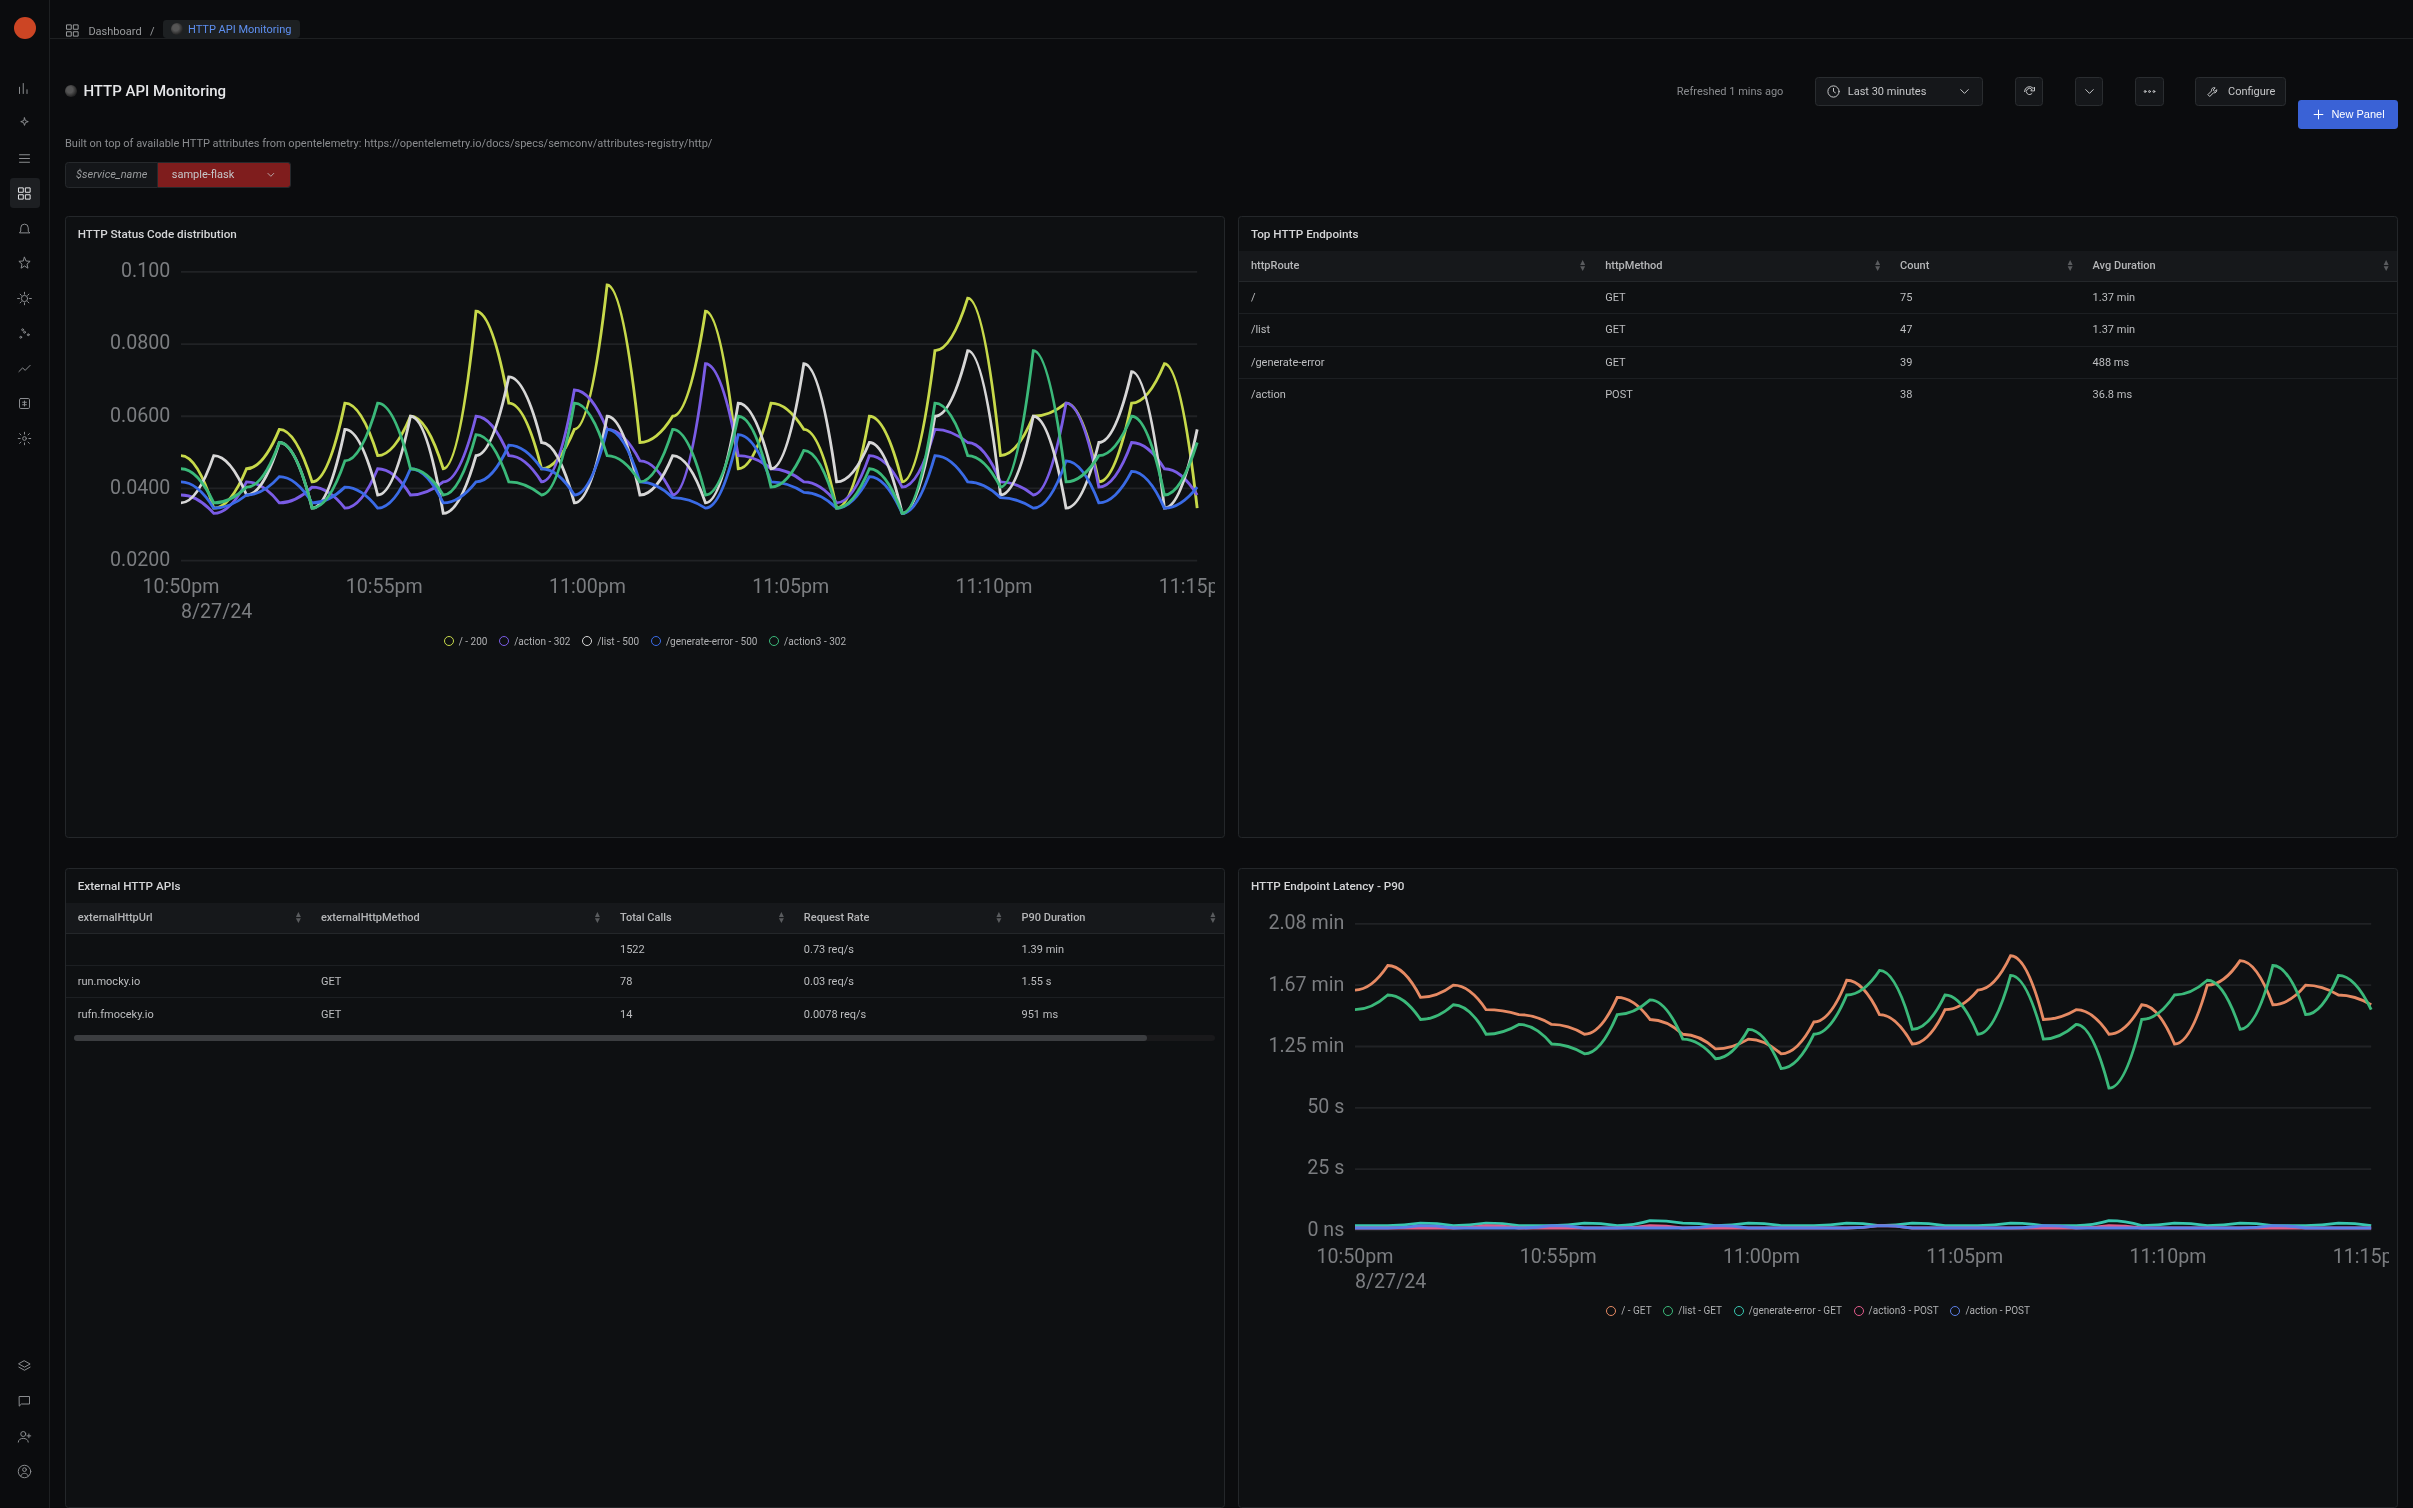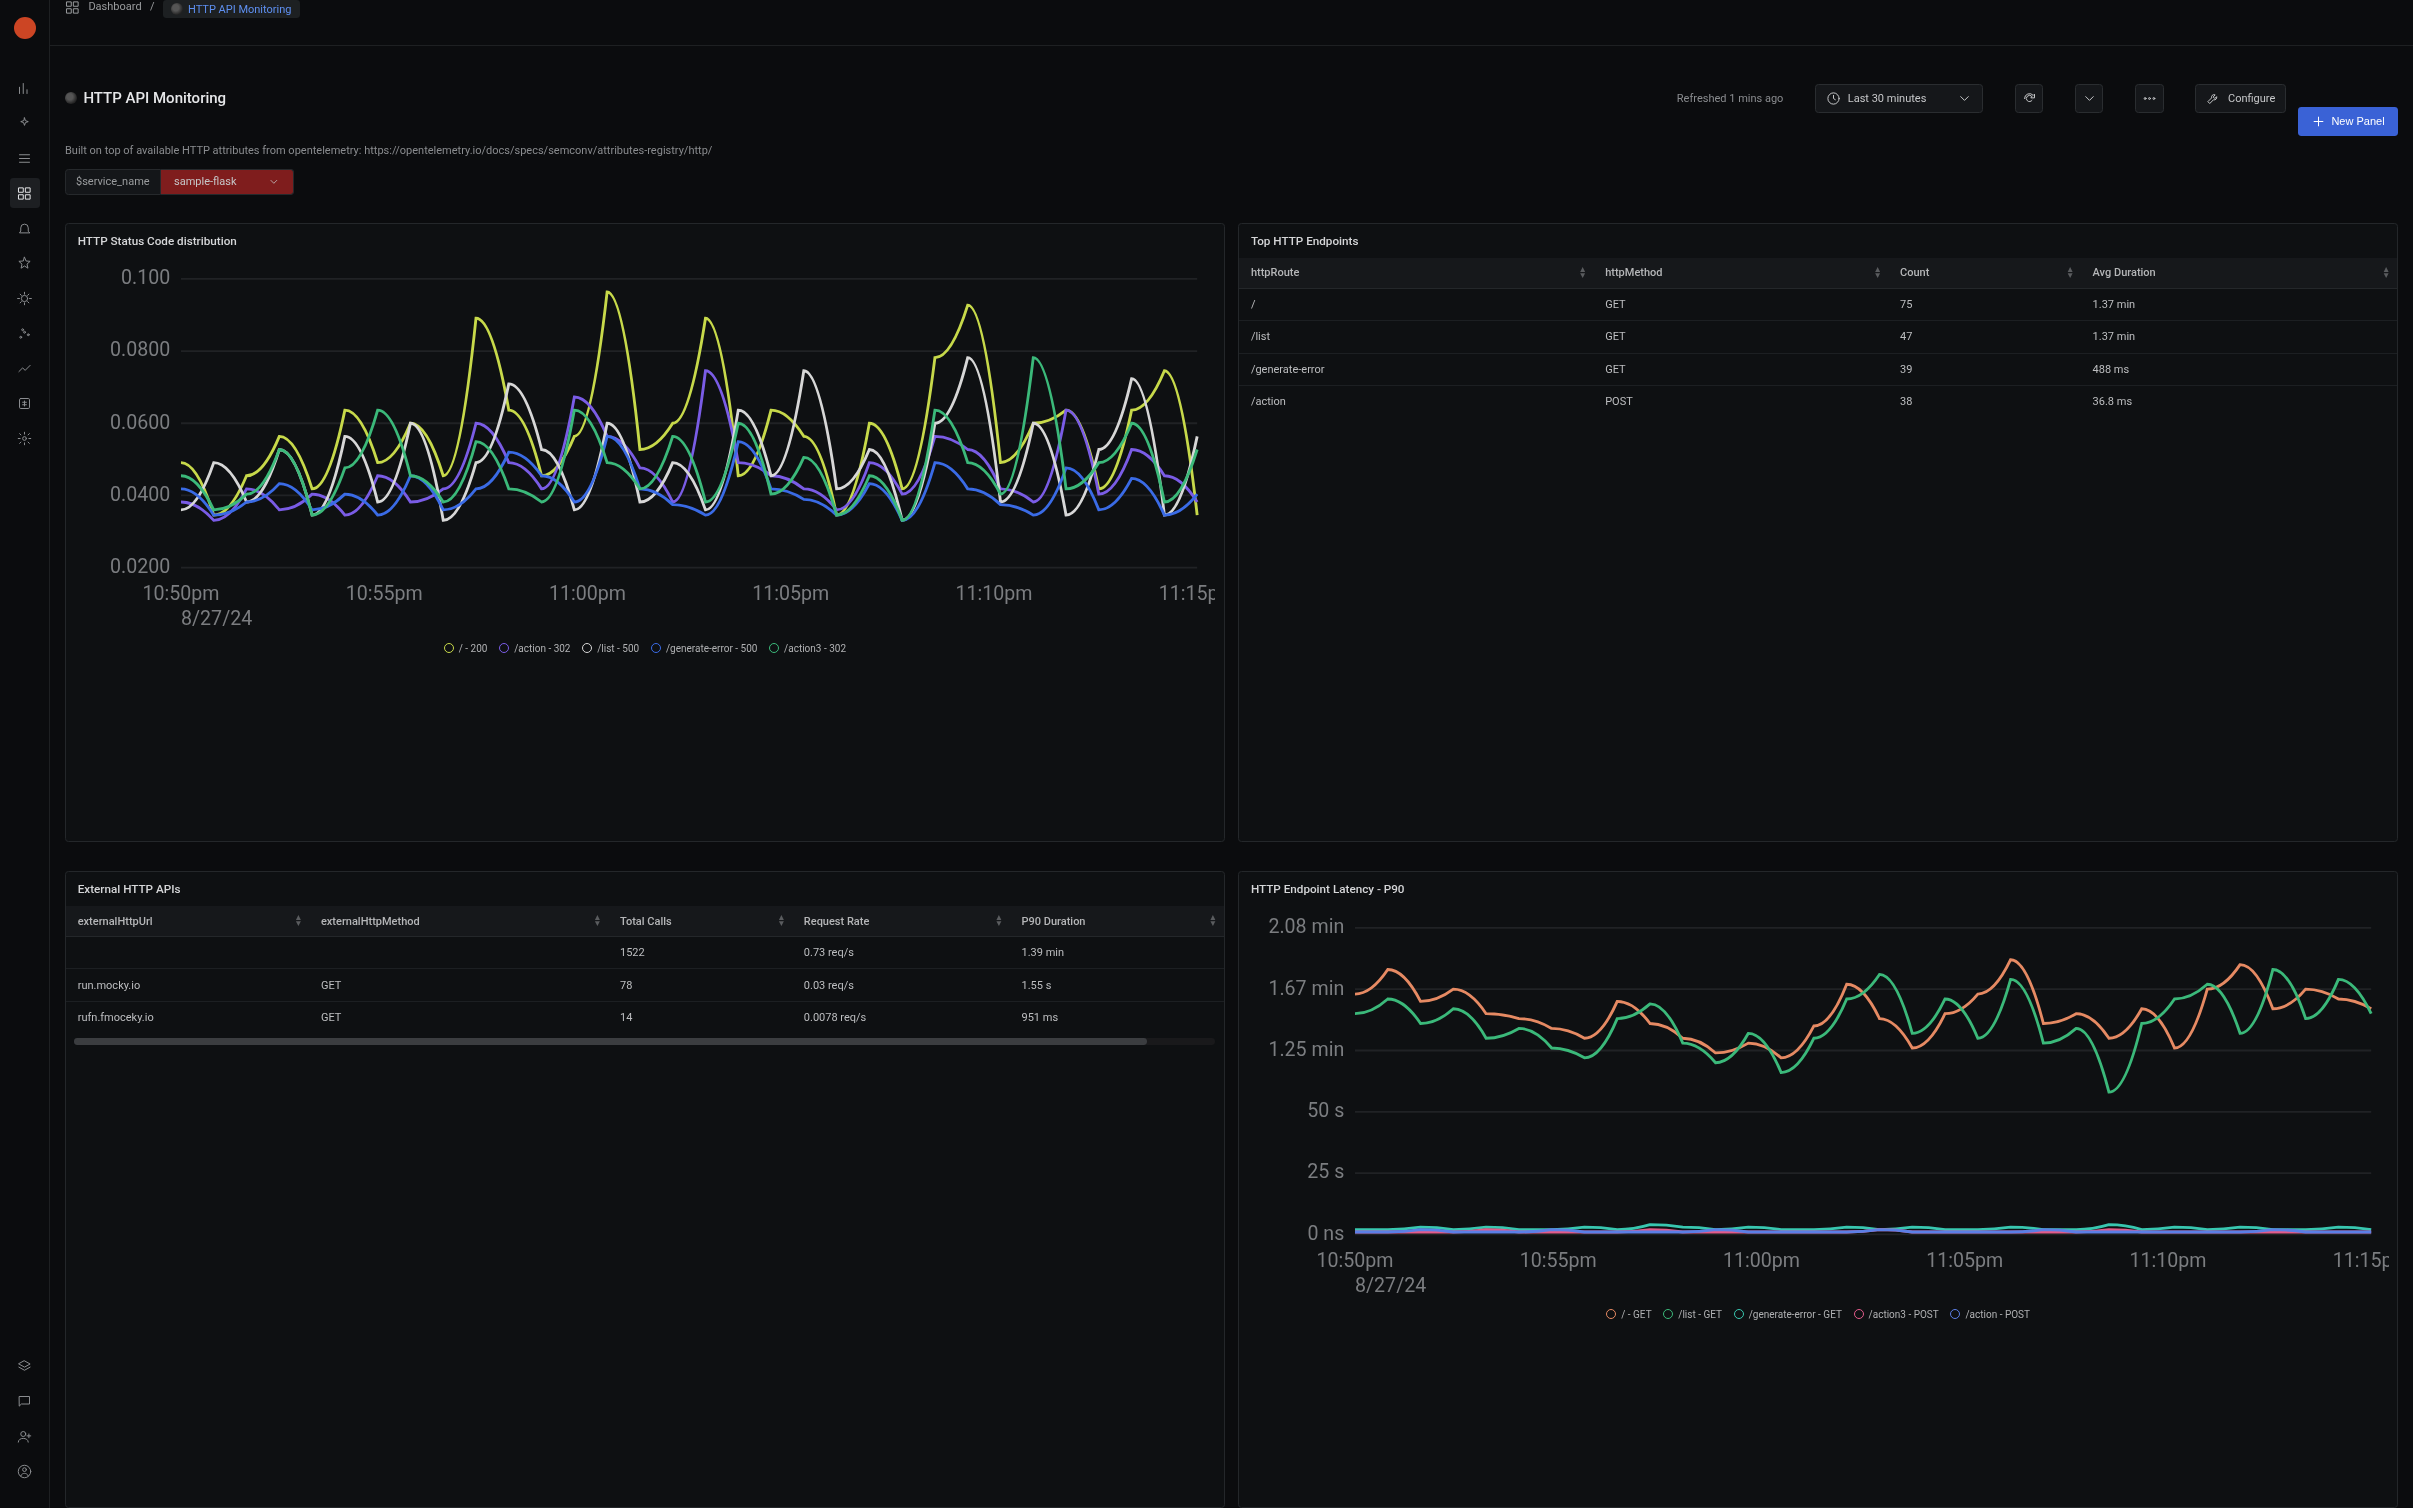--- a/index.html
+++ b/index.html
@@ -33,23 +33,23 @@
   width: 30px; height: 30px;
   display: flex; align-items: center; justify-content: center;
   color: #8a8c8f;
   margin-bottom: 5px;
   border-radius: 3.4px;
 }
 .sidebar-icon.active { background: #1d1f22; color: #e5e6e8; }
 .sidebar-bottom { margin-top: auto; margin-bottom: 17px; display:flex; flex-direction:column; align-items:center;}
 .main { flex: 1; display: flex; flex-direction: column; }
 .breadcrumb-bar {
-  height: 46px;
+  height: 39px;
   border-bottom: 0.8px solid #1e2022;
-  display: flex; align-items: flex-start;
+  display: flex; align-items: flex-end;
   padding: 0 15px;
   gap: 8.4px;
   color: #9a9c9e;
 }
 .bc-chip {
   background: #1d2022;
   padding: 2.5px 8.4px;
   border-radius: 3.4px;
   color: #5e8ff0;
   display: inline-flex; align-items: center; gap: 5px;
@@ -80,21 +80,21 @@
   color: #fff;
   border-radius: 3.4px;
   height: 28.5px;
   padding: 0 13.4px;
   display: flex; align-items: center; gap: 5px;
   font-size: 11px;
   margin-top: 46px;
 }
 .desc { padding: 0 15px 11.7px 15px; color: #8a8c8f; font-size: 11px; }
 .filter-row { padding: 0 15px 11.7px 15px; display: flex; gap: 0; }
-.filter-label { background: #141619; border: 0.8px solid #26292c; border-radius: 3.4px 0 0 3.4px; padding: 5.9px 10px; color: #9a9c9e;}
+.filter-label { background: #141619; border: 0.8px solid #26292c; border-radius: 3.4px 0 0 3.4px; padding: 5.9px 10px; font-style: italic; color: #9a9c9e;}
 .filter-value { background: #7f1d1d; border: 0.8px solid #26292c; border-left: none; border-radius: 0 3.4px 3.4px 0; padding: 5.9px 13.4px; color: #c6c7c9; display:flex; align-items:center; gap:31px;justify-content:space-between;}
 .panels { flex: 1; padding: 0 15px; display: grid; grid-template-columns: 1fr 1fr; gap: 13.4px; overflow: auto;}
 .panel { border: 0.8px solid #24272a; border-radius: 3.4px; background: #0e1012; display: flex; flex-direction: column; margin-top: 16px; }
 .panel-title { padding: 10px 11.7px; color: #d5d6d8; font-weight: 500; font-size: 11.7px; }
 .chart-body { flex:1; padding: 3.4px 8.4px 8.4px 8.4px; display:flex; flex-direction:column;}
 .axis-label { font-size: 11px; fill: #7b7d80; }
 .gridline { stroke: #202225; stroke-width: 1; }
 .legend { display:flex; flex-wrap:wrap; gap: 11.7px; justify-content:center; padding: 6.7px 8.4px 3.4px 8.4px; font-size:10px;}
 .legend-item { display:flex; align-items:center; gap:5px; color:#b0b1b3;}
 .legend-dot { width:10px; height:10px; border-radius:50%; border:1.7px solid; display:inline-block;}

